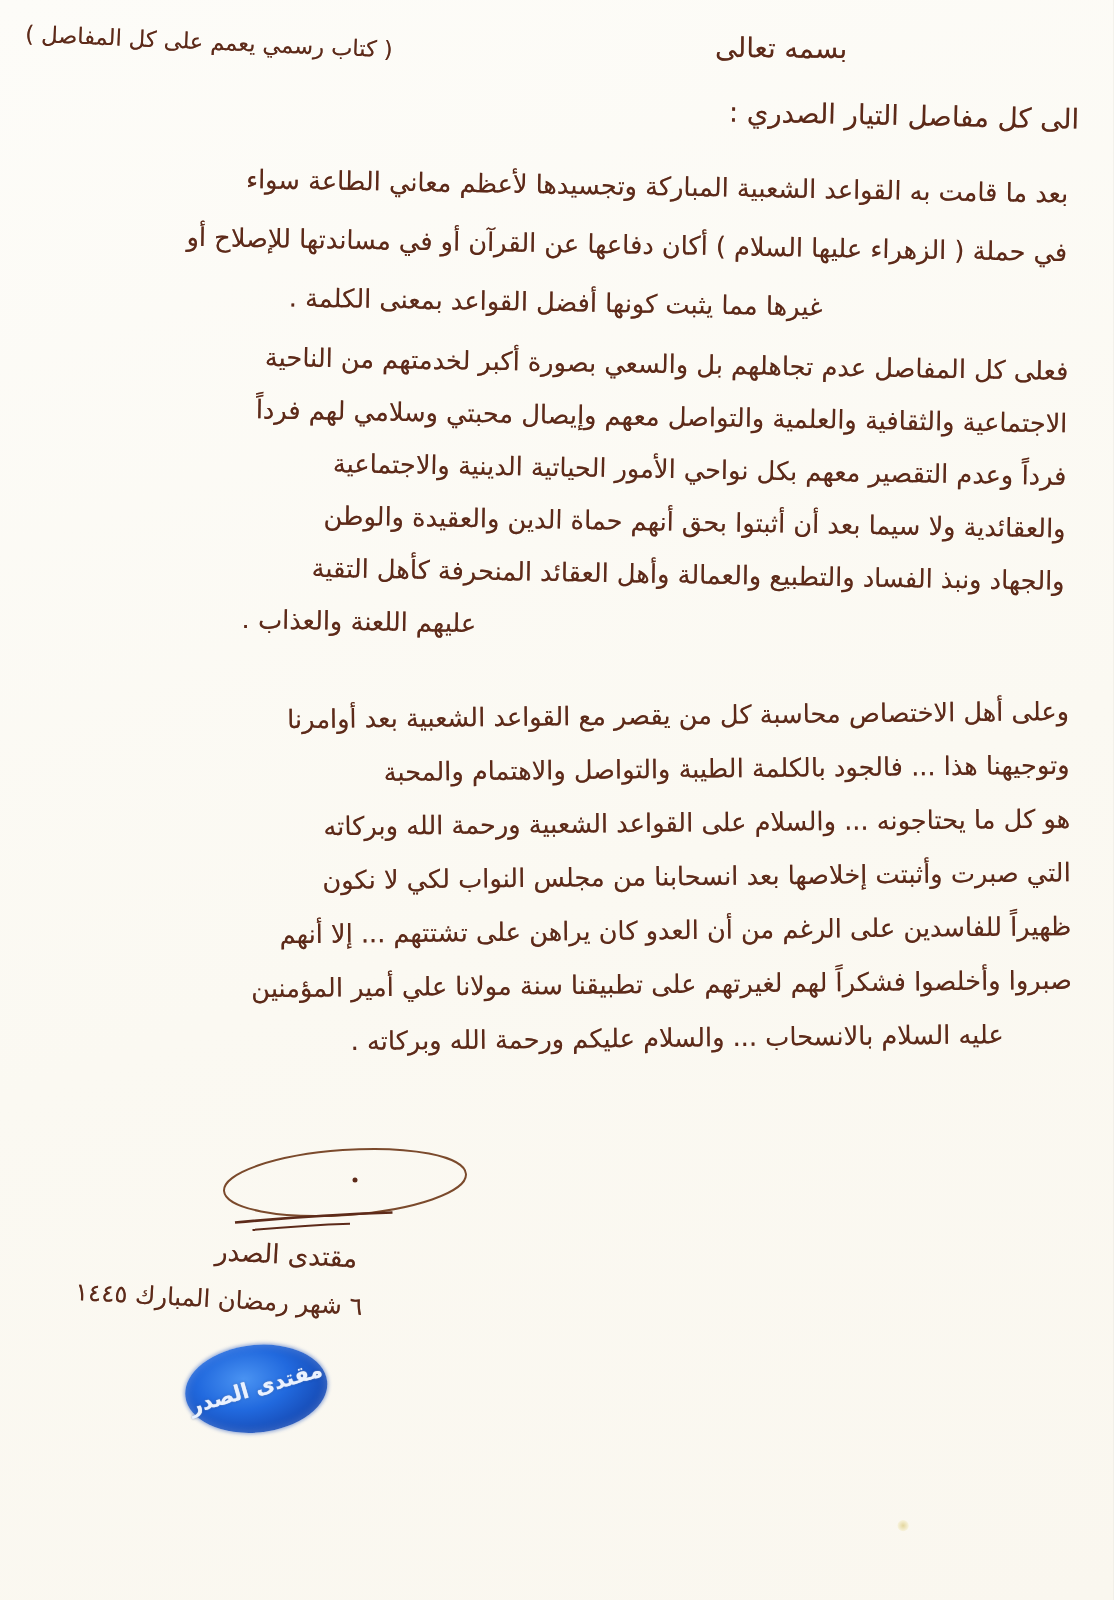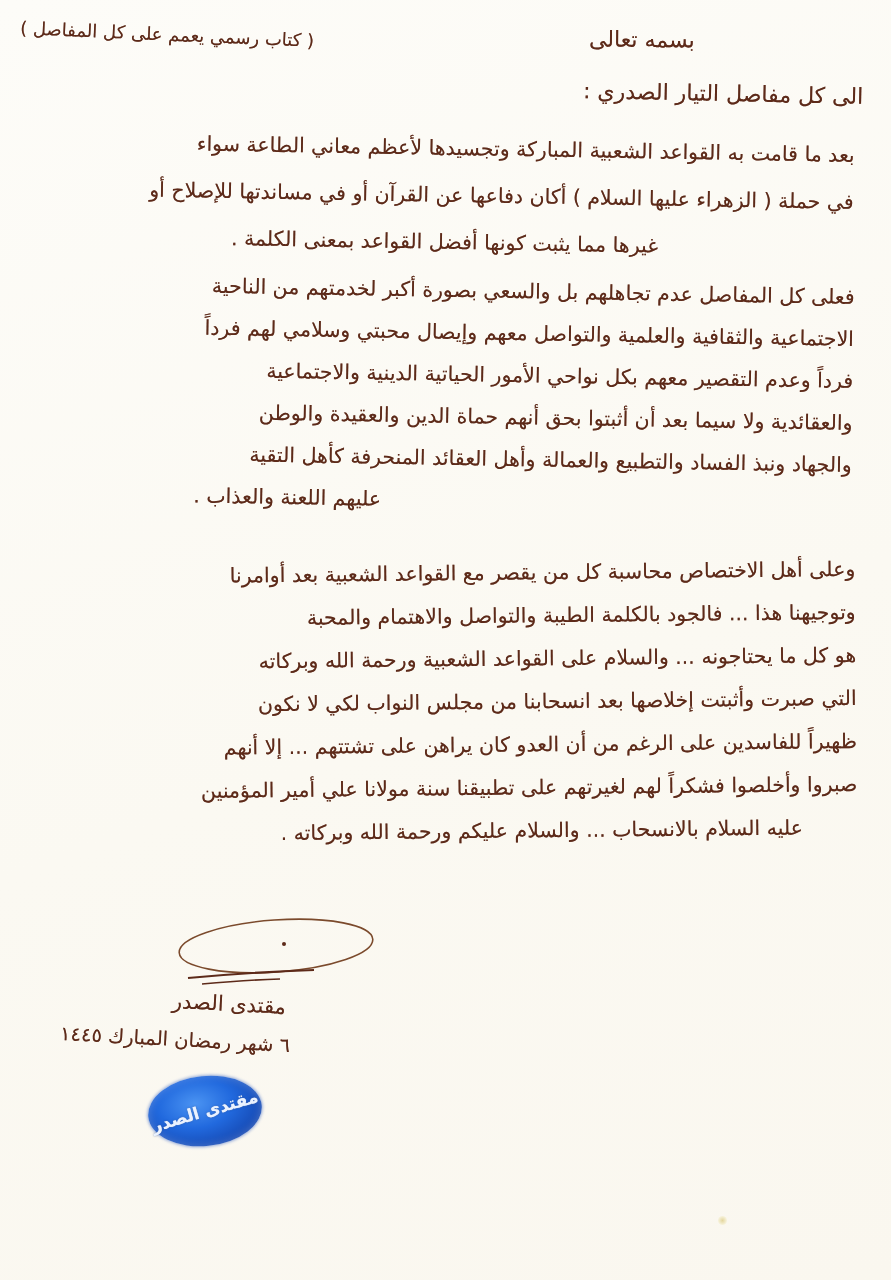--- a/index.html
+++ b/index.html
@@ -12,21 +12,21 @@
     direction:rtl;
     font-family:"DejaVu Sans",sans-serif;
     color:#5d2a19;
   }
   .hand{
     color:#5d2a19;
     text-shadow:0 0 .5px rgba(93,42,25,.55);
     white-space:nowrap;
   }
   
-  .basmala{position:absolute;top:27px;right:196px;font-size:22px;transform:rotate(.5deg);}
+  .basmala{position:absolute;top:27px;right:213px;font-size:22px;transform:rotate(.5deg);}
   .circ-note{position:absolute;top:30px;left:20px;font-size:18px;transform:rotate(2.5deg);transform-origin:right center;}
   .addressee{position:absolute;top:84px;right:28px;font-size:22px;transform:rotate(1.2deg);transform-origin:right center;}
   
   .p{position:absolute;right:36px;left:70px;font-size:20.5px;text-align:right;}
   .p .ln{white-space:nowrap;}
   .p1{top:132px;line-height:47px;transform:rotate(1deg);transform-origin:right top;}
   .p2{top:276px;line-height:42px;transform:rotate(1deg);transform-origin:right top;}
   .p3{top:548px;line-height:43px;transform:rotate(-.6deg);transform-origin:right top;}
   .p1 .ln:nth-child(3){padding-left:0;padding-right:195px;}
   .p2 .ln:nth-child(6){padding-right:470px;}

